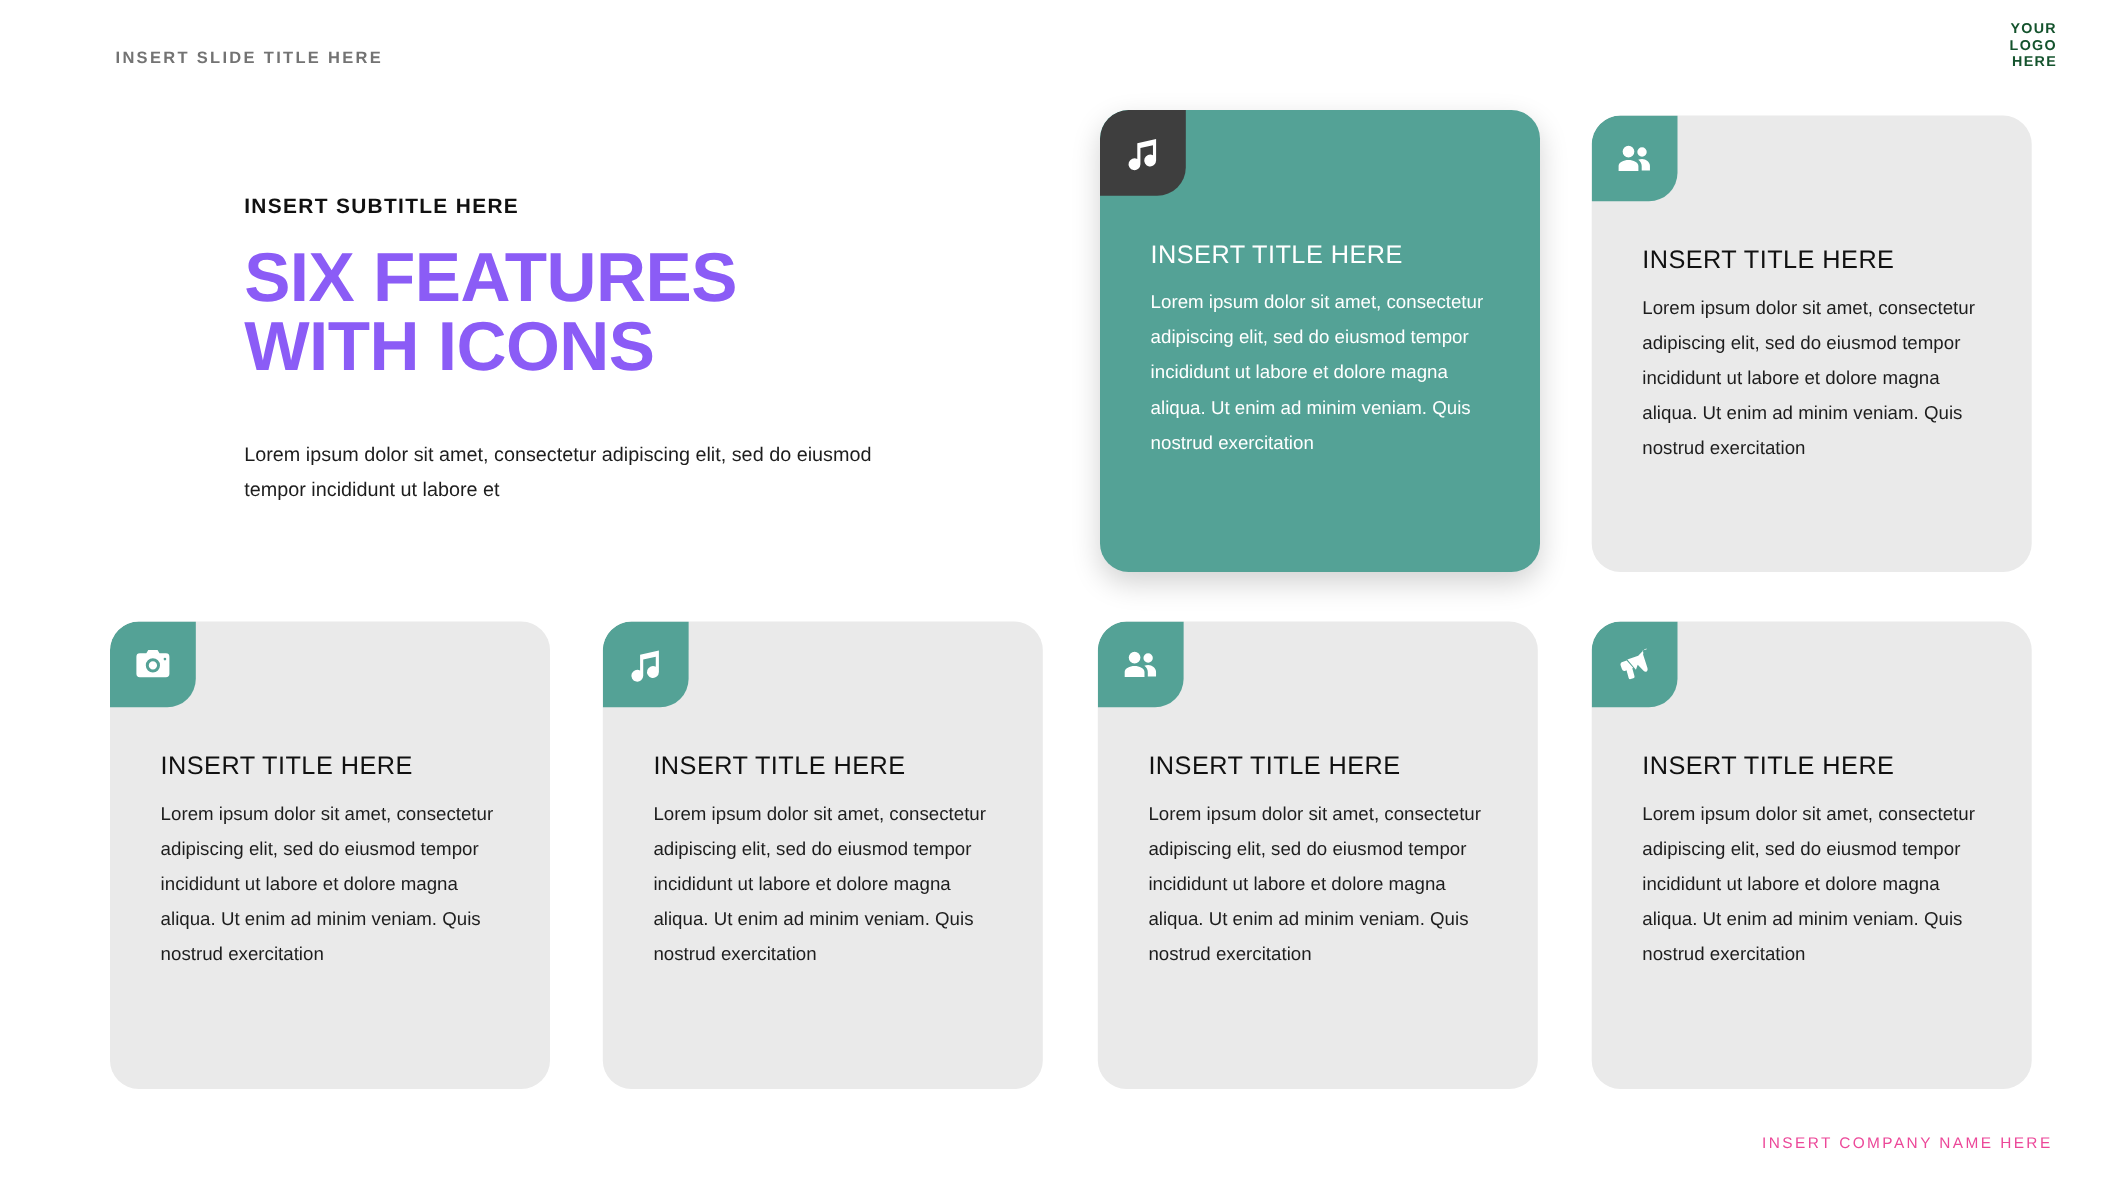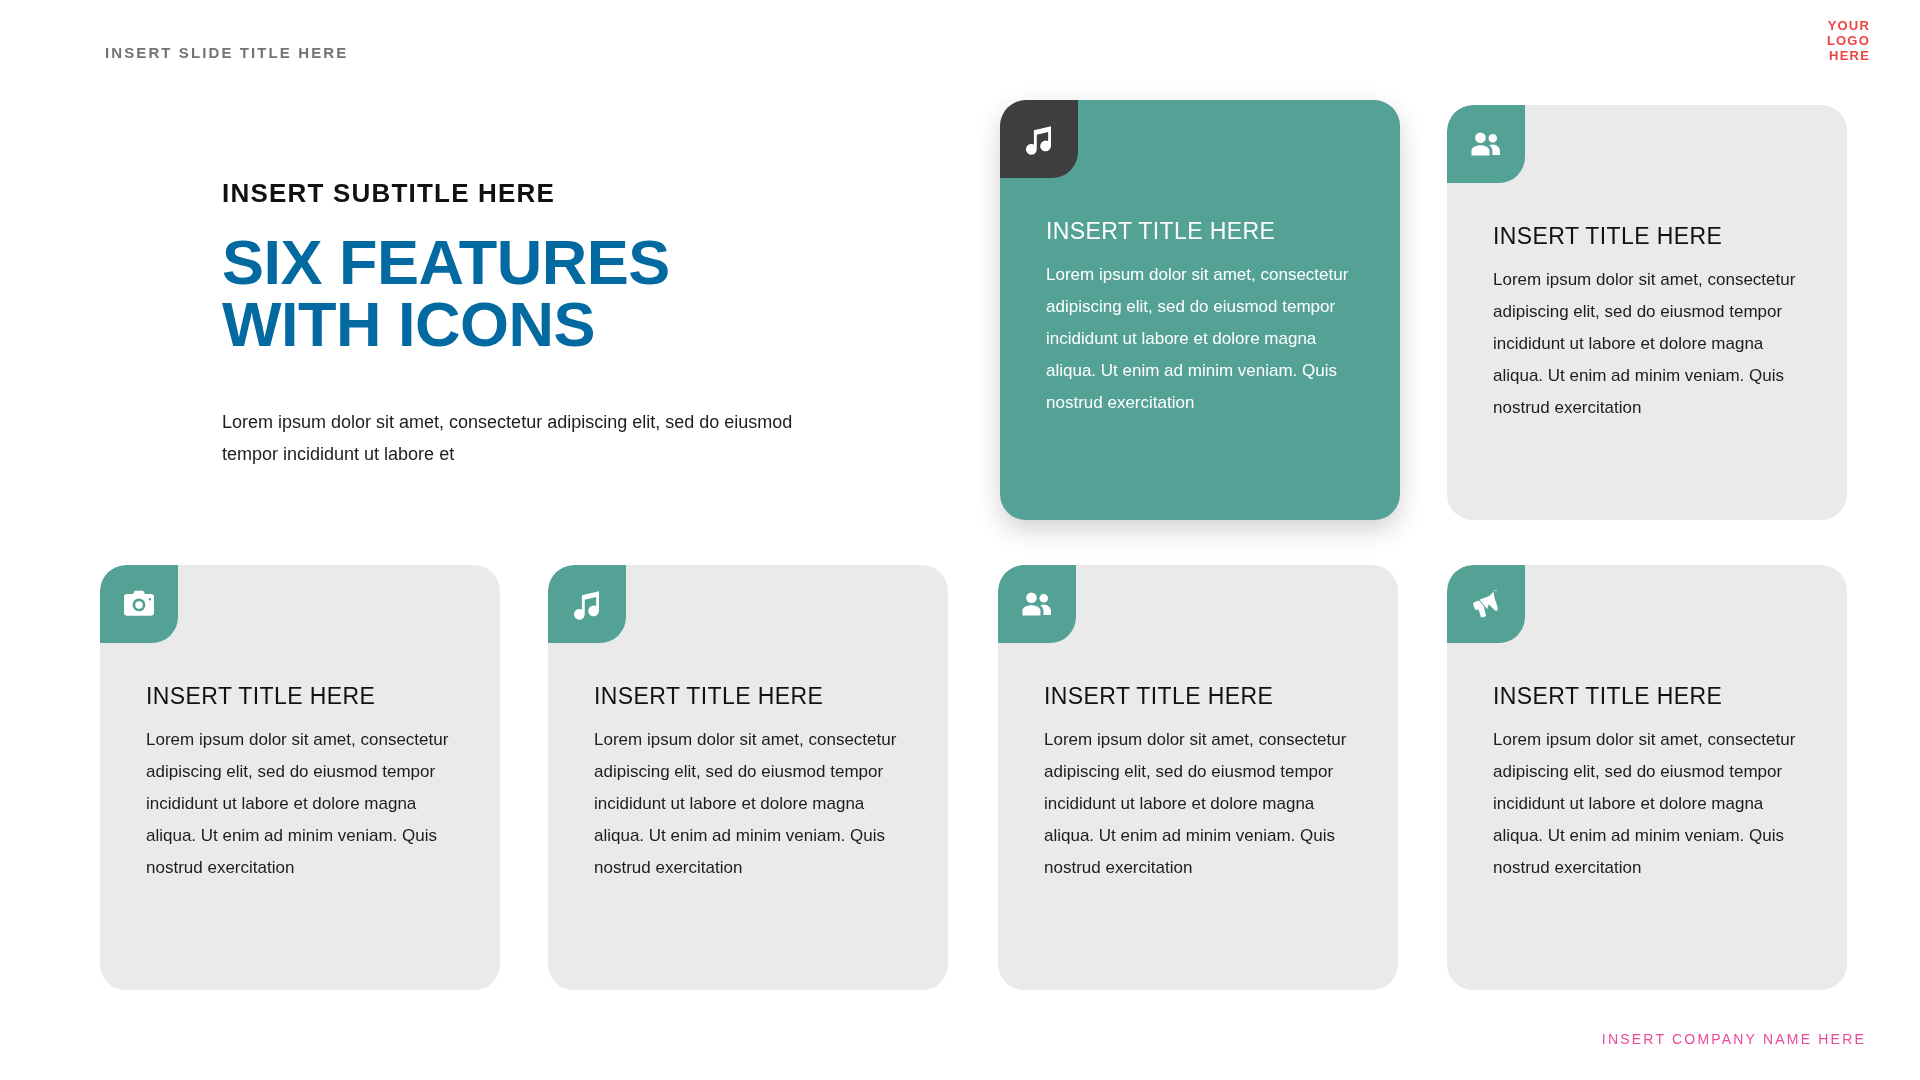--- a/index.html
+++ b/index.html
@@ -30,45 +30,45 @@
   }
   #logo-block {
     position: absolute;
     right: 50px;
     top: 18px;
     text-align: right;
     font-size: 13px;
     font-weight: 700;
     letter-spacing: 1.2px;
     line-height: 15px;
-    color: #ef4444;
+    color: #14532d;
     text-transform: uppercase;
   }
 
   
   #intro {
     position: absolute;
     left: 222px;
     top: 178px;
     width: 600px;
   }
   #intro-subtitle {
-    font-size: 26px;
+    font-size: 19px;
     font-weight: 700;
     letter-spacing: 1.2px;
     color: #111111;
     text-transform: uppercase;
     margin: 0 0 22px 0;
   }
   #intro-title {
     font-size: 63px;
     font-weight: 700;
     line-height: 0.99;
     letter-spacing: -0.5px;
-    color: #0369a1;
+    color: #8b5cf6;
     text-transform: uppercase;
     margin: 0;
     white-space: pre-line;
   }
   #intro-body {
     margin: 50px 0 0 0;
     font-size: 18px;
     line-height: 32px;
     color: #1d1d1d;
     font-weight: 400;

